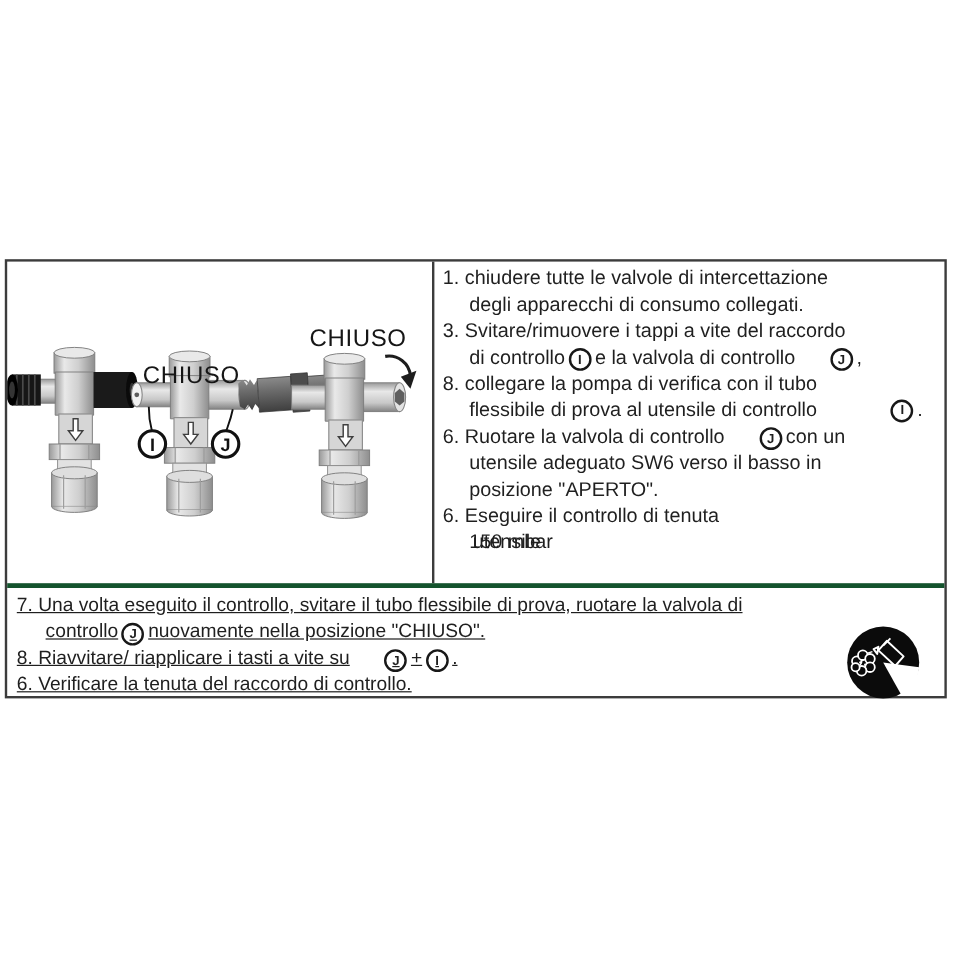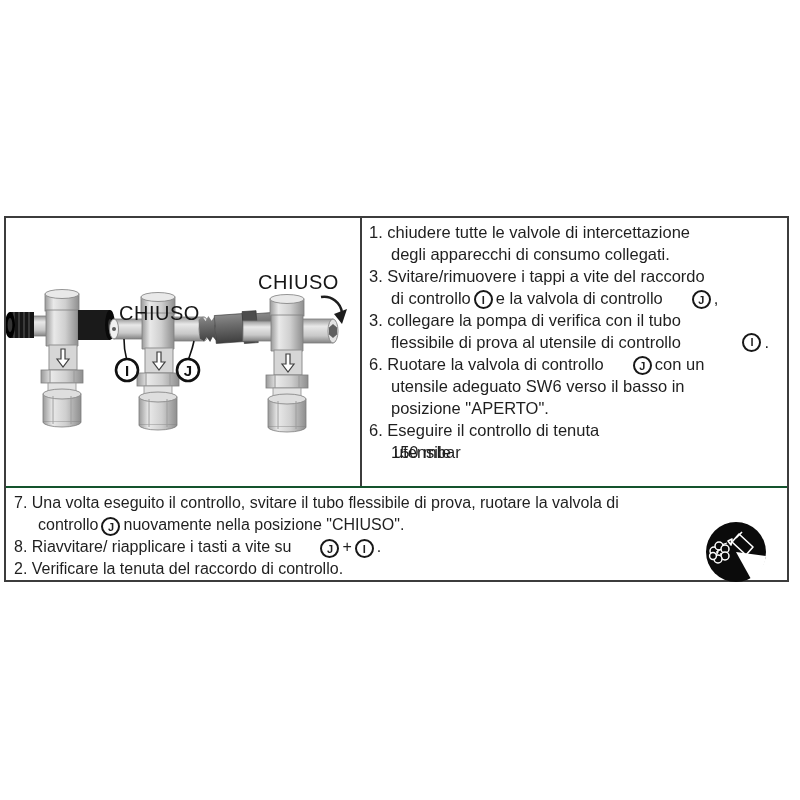--- a/index.html
+++ b/index.html
@@ -2,21 +2,21 @@
 <html><head>
 <meta charset="utf-8">
 <style>
   html,body{margin:0;padding:0;background:#ffffff;}
   body{width:800px;height:800px;position:relative;font-family:"Liberation Sans",sans-serif;color:#1f1f1f;}
   .page{position:absolute;inset:0;background:#fff;}
   .box{position:absolute;left:4px;top:216px;width:781px;height:362px;border:2px solid #3c3c3c;background:#fff;}
   .top-row{position:absolute;left:0;top:0;width:100%;height:268px;display:flex;}
   .cell-diagram{position:relative;width:354px;height:268px;border-right:2px solid #3c3c3c;flex:0 0 auto;}
   .cell-steps{position:relative;flex:1 1 auto;height:268px;padding:3px 4px 0 7px;box-sizing:border-box;font-size:16.5px;line-height:22px;}
-  .bottom-row{position:absolute;left:0;top:268px;width:100%;height:92px;border-top:2px solid #14532d;box-sizing:border-box;padding:4px 6px 0 8px;font-size:16px;line-height:22px;}
+  .bottom-row{position:absolute;left:0;top:268px;width:100%;height:92px;border-top:4px solid #14532d;box-sizing:border-box;padding:4px 6px 0 8px;font-size:16px;line-height:22px;text-decoration:underline;}
   .line{white-space:nowrap;display:flex;align-items:flex-end;height:22px;}
   .indent{padding-left:22px;}
   .indent2{padding-left:24px;}
   .cl{display:inline-flex;align-items:center;justify-content:center;width:15px;height:15px;border:2px solid #181818;border-radius:50%;font-size:11px;font-weight:bold;flex:0 0 auto;margin:0 3px;background:#fff;}
   .gap-md{display:inline-block;width:26px;}
   .push-right{margin-left:auto;margin-right:14px;display:inline-flex;align-items:center;}
   .overlap-wrap{position:relative;display:inline-block;height:22px;}
   .overlap-a,.overlap-b{position:absolute;top:0;left:0;white-space:nowrap;}
   .overlap-b{left:3px;}
   .diag-label{position:absolute;font-size:20px;letter-spacing:0.5px;color:#161616;}
@@ -146,21 +146,21 @@
           </div>
         <div class="line indent">
           <span>di controllo</span>
           <span class="cl">I</span>
           <span>e la valvola di controllo</span>
           <span class="gap-md"></span>
           <span class="cl">J</span>
           <span>,</span>
         </div>
         <div class="line">
-            <span>3. collegare la pompa di verifica con il tubo</span>
+            <span>8. collegare la pompa di verifica con il tubo</span>
           </div>
         <div class="line indent">
           <span>flessibile di prova al utensile di controllo</span>
           <span class="push-right">
             <span class="cl">I</span>
             <span>.</span>
           </span>
         </div>
         <div class="line">
           <span>6. Ruotare la valvola di controllo</span>
@@ -197,21 +197,21 @@
       </div>
       <div class="line">
         <span>8. Riavvitare/ riapplicare i tasti a vite su</span>
         <span class="gap-md"></span>
         <span class="cl">J</span>
         <span>+</span>
         <span class="cl">I</span>
         <span>.</span>
       </div>
       <div class="line">
-          <span>2. Verificare la tenuta del raccordo di controllo.</span>
+          <span>6. Verificare la tenuta del raccordo di controllo.</span>
         </div>
     </div>
   </div>
 
   <div class="spray-badge">
     <svg width="66" height="66" viewBox="0 0 66 66">
       <circle cx="33" cy="33" r="30" fill="#0b0b0b"></circle>
       <path d="M33,33 L63,37 A30,30 0 0 1 48,60 Z" fill="#ffffff"></path>
       <g stroke="#ffffff" fill="none" stroke-width="1.6" stroke-linejoin="round">
         <polygon points="36,15 50,28 43,36 29,23"></polygon>

